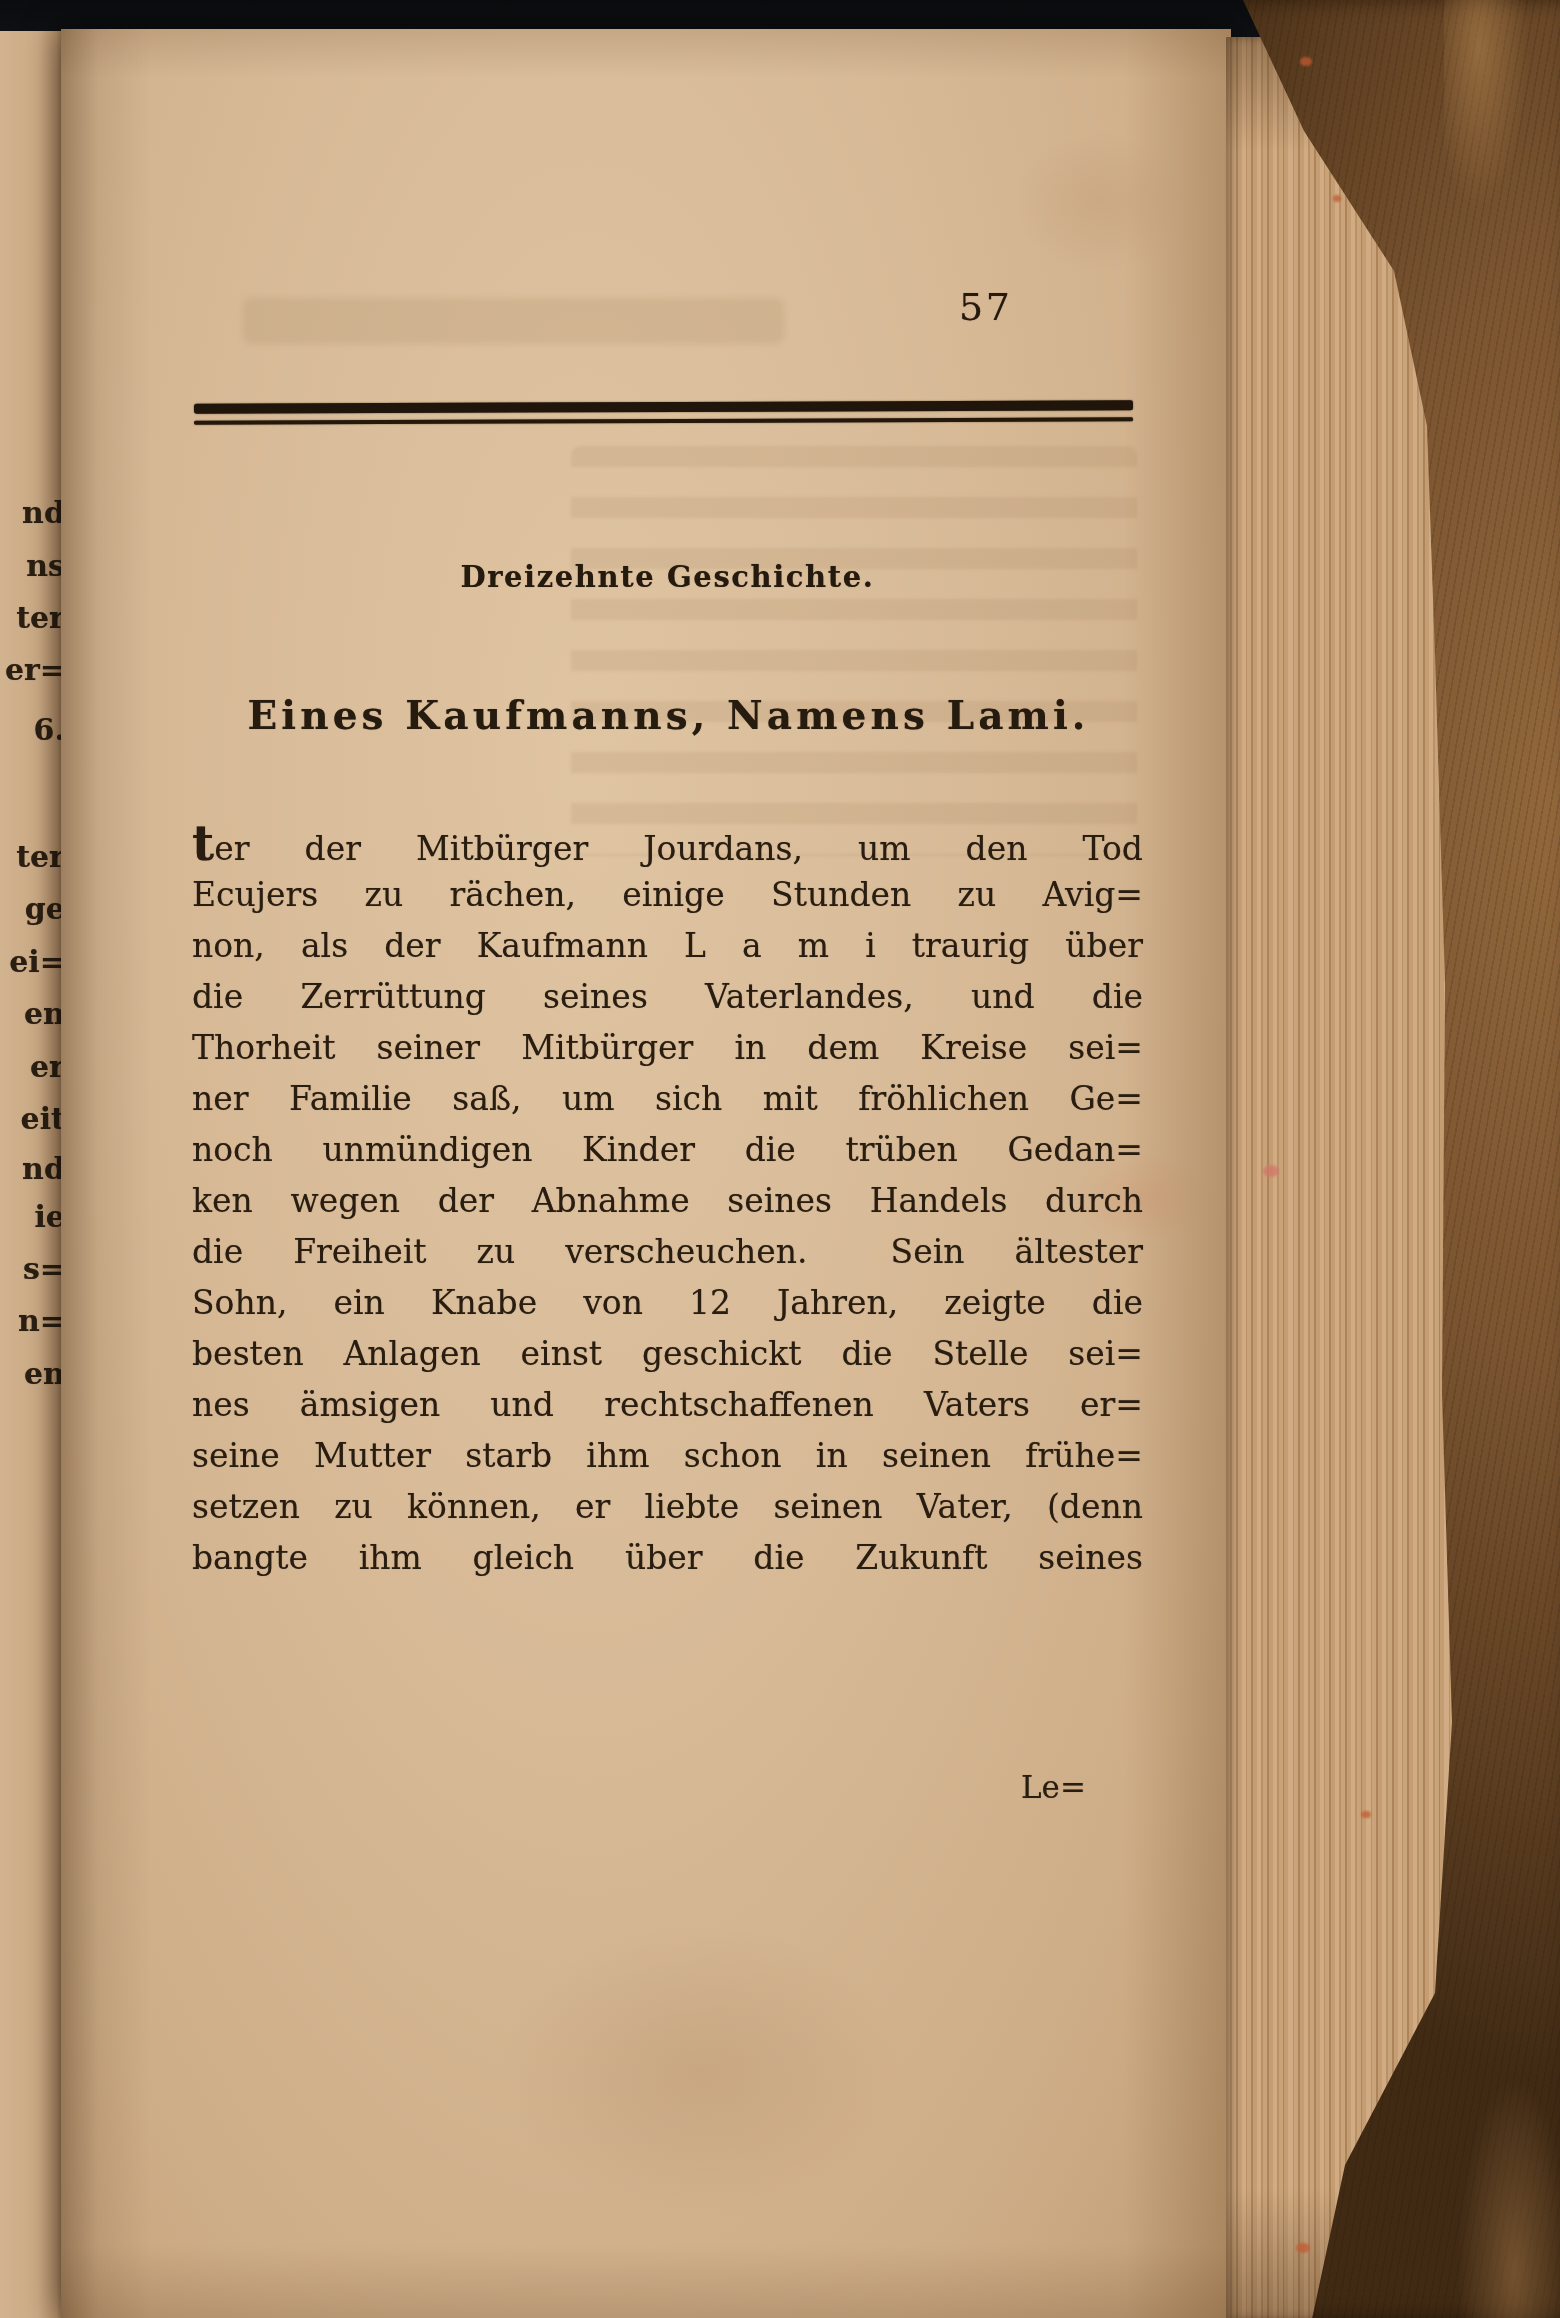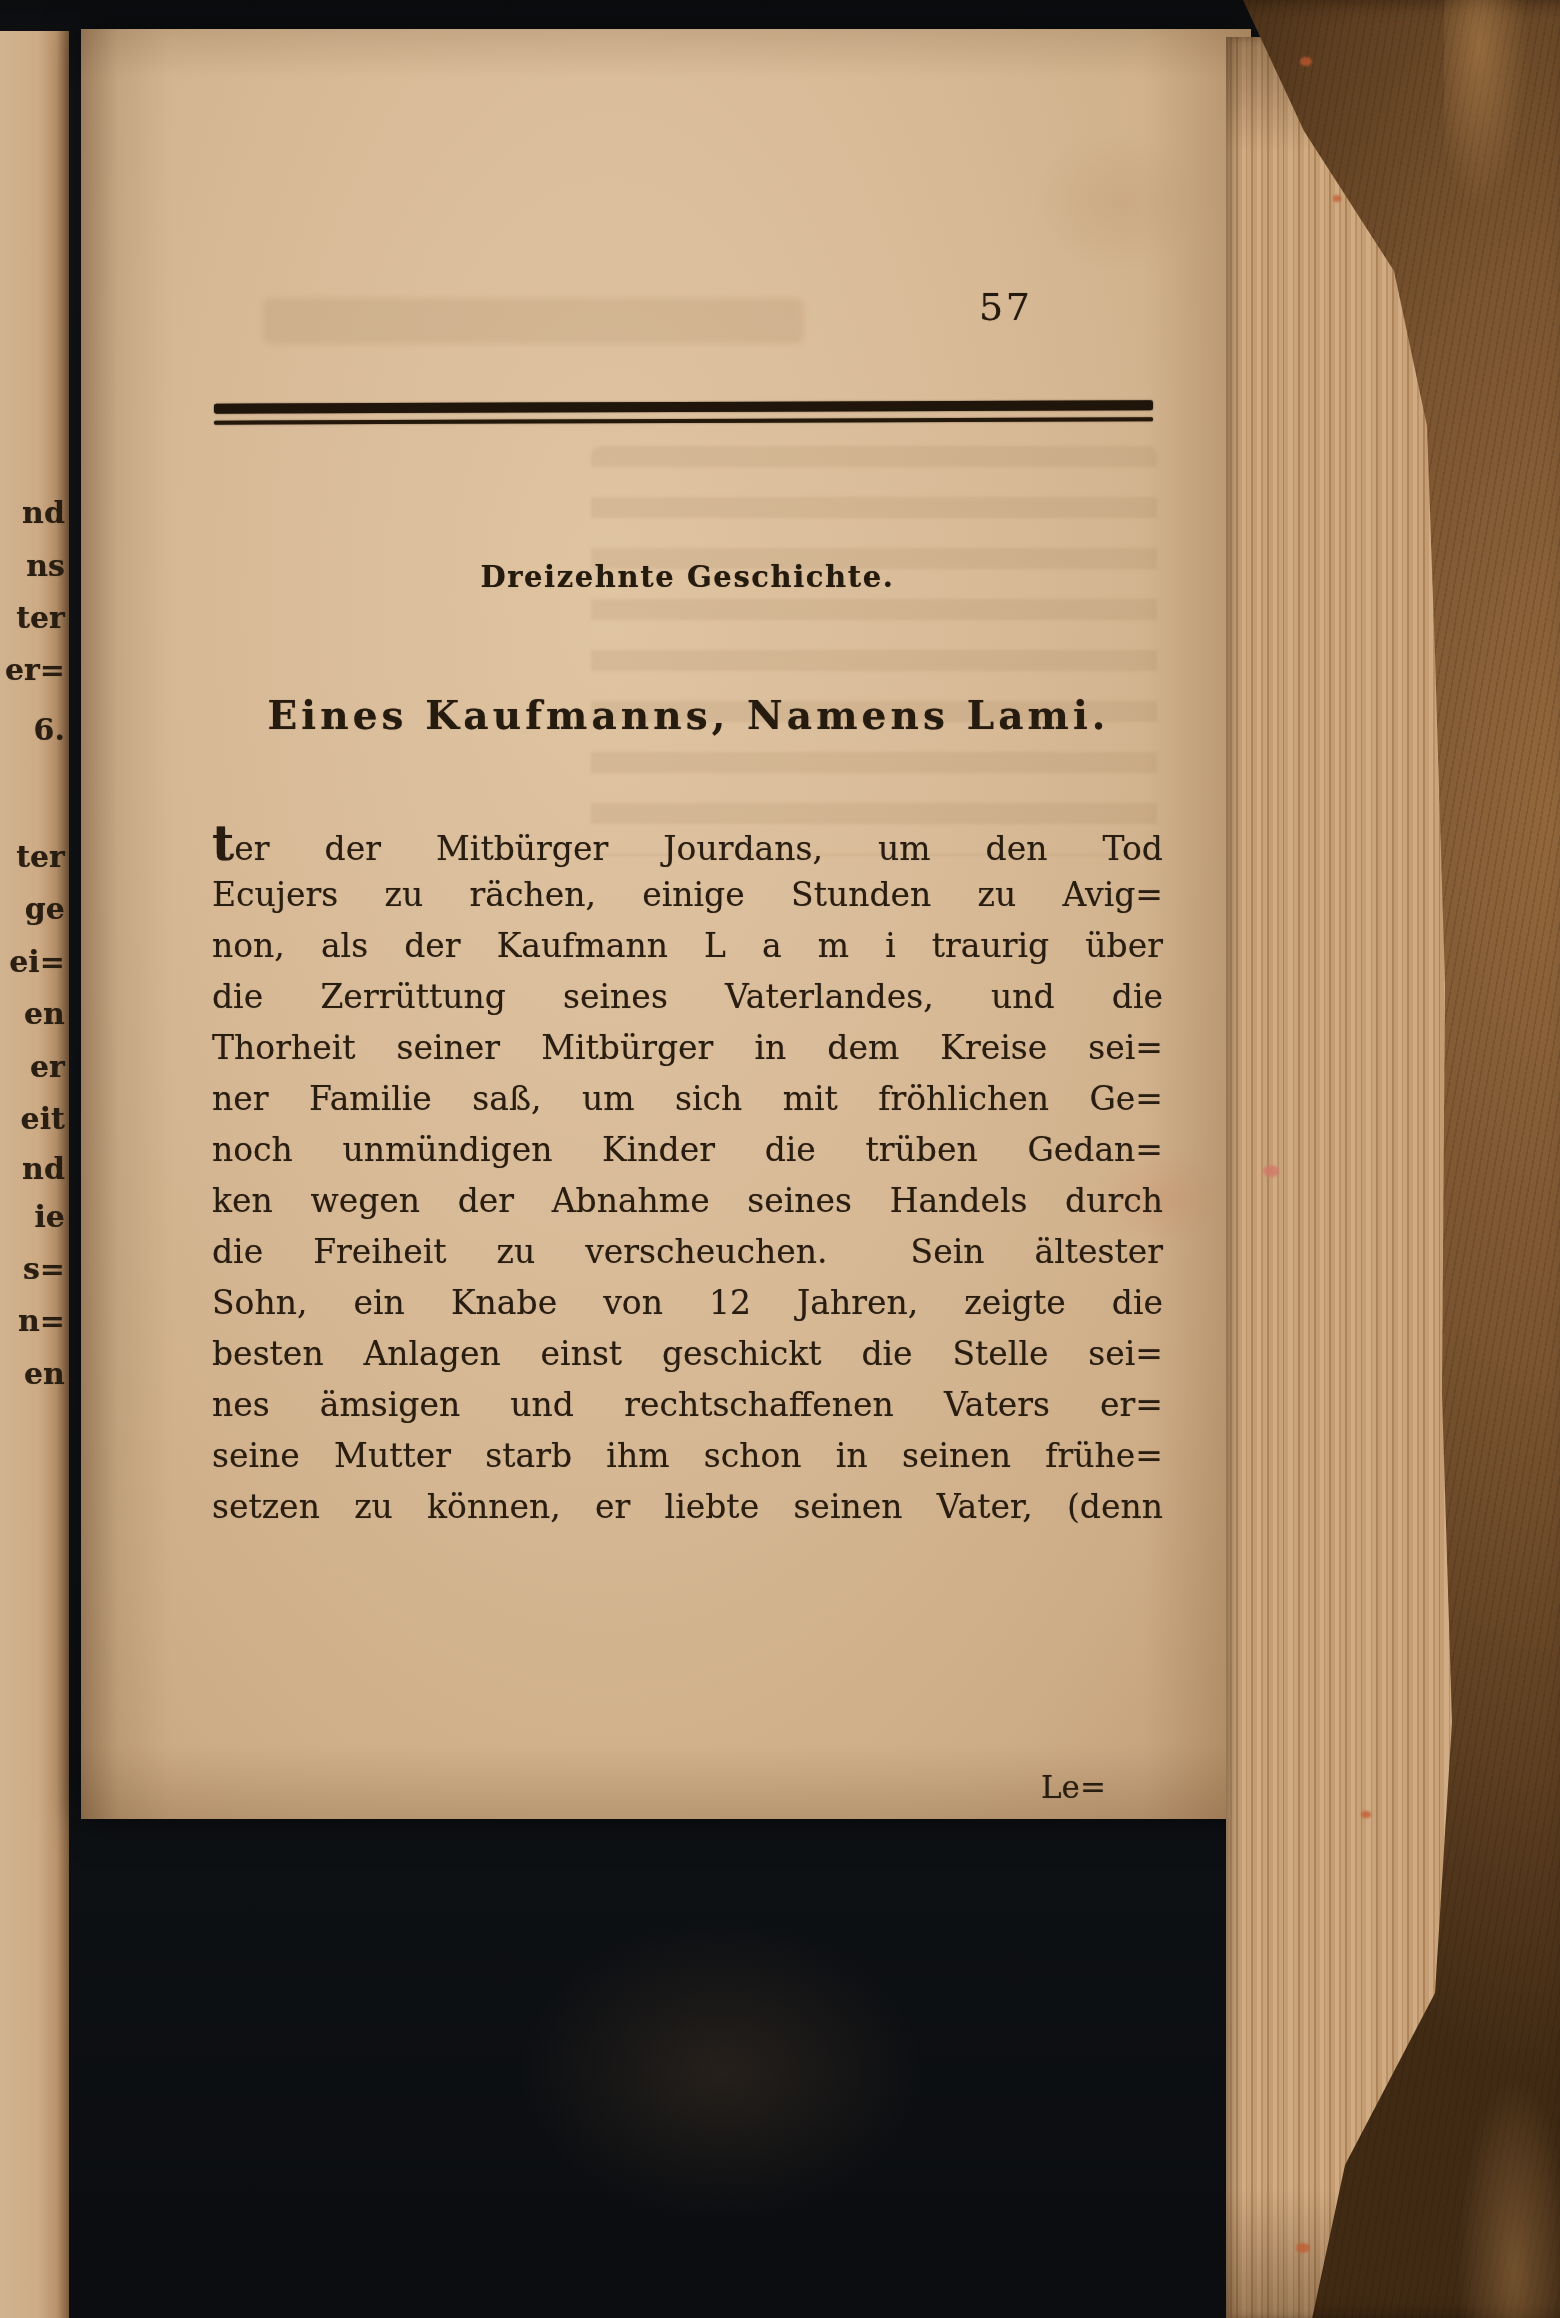--- a/index.html
+++ b/index.html
@@ -13,21 +13,21 @@
     position:absolute;left:0;top:31px;width:69px;height:2287px;
     background:linear-gradient(90deg,#d2b390 0%,#cdac86 55%,#b9936c 82%,#7c5c3c 97%,#4a3category 100%);
     background:linear-gradient(90deg,#d2b390 0%,#cdac86 55%,#b9936c 82%,#7c5c3c 100%);
   }
   .fragment{
     position:absolute;right:4.1px;color:#2a1f12;font-size:30px;font-weight:bold;
     white-space:nowrap;text-shadow:0 0 0.8px rgba(40,26,12,.5);
   }
   
   .page{
-    position:absolute;left:81px;top:29px;width:1170px;height:1790px;
+    position:absolute;left:61px;top:29px;width:1170px;height:2290px;
     background:radial-gradient(ellipse at 45% 32%, #e0c5a3 0%, #d7b996 45%, #cdad87 78%, #c09d76 100%);
     box-shadow:0 0 33px rgba(0,0,0,.6);
   }
   .page::before{ 
     content:"";position:absolute;inset:0;pointer-events:none;
     background:
       linear-gradient(90deg,rgba(70,40,15,.38) 0,rgba(70,40,15,.10) 37px,rgba(70,40,15,0) 90px),
       linear-gradient(270deg,rgba(110,70,30,.28) 0,rgba(110,70,30,0) 107px),
       linear-gradient(0deg,rgba(90,55,25,.20) 0,rgba(90,55,25,0) 74px),
       linear-gradient(180deg,rgba(90,55,25,.16) 0,rgba(90,55,25,0) 49px);
@@ -156,20 +156,21 @@
         <div class="body-line">Thorheit seiner Mitbürger in dem Kreise sei=</div>
         <div class="body-line">ner Familie saß, um sich mit fröhlichen Ge=</div>
         <div class="body-line">noch unmündigen Kinder die trüben Gedan=</div>
         <div class="body-line">ken wegen der Abnahme seines Handels durch</div>
         <div class="body-line">die Freiheit zu verscheuchen.   Sein ältester</div>
         <div class="body-line">Sohn, ein Knabe von 12 Jahren, zeigte die</div>
         <div class="body-line">besten Anlagen einst geschickt die Stelle sei=</div>
         <div class="body-line">nes ämsigen und rechtschaffenen Vaters er=</div>
         <div class="body-line">seine Mutter starb ihm schon in seinen frühe=</div>
         <div class="body-line">setzen zu können, er liebte seinen Vater, (denn</div>
+        <div class="body-line">bangte ihm gleich über die Zukunft seines</div>
       </div>
 
     <div class="catchword">Le=</div>
   </div>
 
   <div class="fore-edge"></div>
 
   <div class="leather"></div>
   <div class="leather-worn"></div>
 

